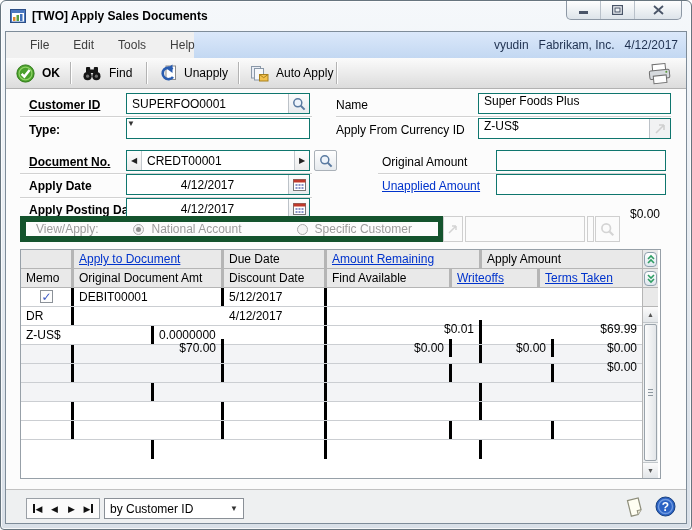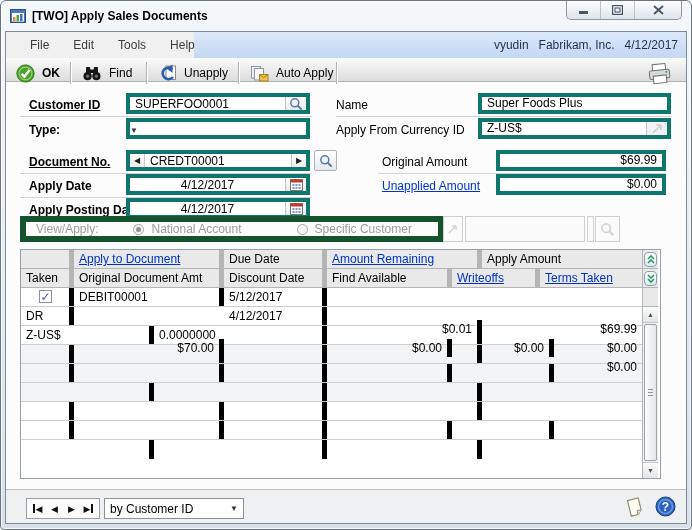--- a/index.html
+++ b/index.html
@@ -37,32 +37,32 @@
 
   
   .menubar { position: absolute; left: 0; right: 0; top: 0; height: 26px; background: #f0f0f0; }
   .menu-blue { position: absolute; left: 188px; right: 0; top: 0; height: 26px;
     background: linear-gradient(#dbe8fa, #c3d8f2); }
   .menu-items { position: absolute; left: 12px; top: 0; height: 26px; display: flex; }
   .menu-item { padding: 0 12px; line-height: 26px; color: #3d3d3d; }
   .menu-context { position: absolute; right: 8px; top: 0; line-height: 26px; color: #1f3150; display: flex; gap: 10px; }
 
   
-  .toolbar { position: absolute; left: 0; right: 0; top: 26px; height: 24px;
+  .toolbar { position: absolute; left: 0; right: 0; top: 26px; height: 31px;
     background: linear-gradient(#fbfbfb, #dcdcdc); border-bottom: 1px solid #b2b2b2; text-align: right; }
   .tbtn { position: absolute; top: 3px; height: 24px; display: flex; align-items: center; gap: 7px; padding: 0 6px; border-radius: 3px; }
   .tsep { position: absolute; top: 4px; width: 1px; height: 22px; background: #b3b3b3; box-shadow: 1px 0 0 #fff; }
   .ok-circle { width: 19px; height: 19px; }
 
   
   .flabel { position: absolute; font-weight: bold; white-space: nowrap; }
   .flabel.u { text-decoration: underline; }
   .plabel { position: absolute; white-space: nowrap; }
   .link { color: #0033cc; text-decoration: underline; cursor: pointer; }
-  .fbox { position: absolute; height: 21px; border: 4px solid #0f766e; background: #fff; display: flex; align-items: flex-end; }
+  .fbox { position: absolute; height: 21px; border: 1px solid #0f766e; background: #fff; display: flex; align-items: flex-start; }
   .fbox input { border: 0; outline: 0; background: transparent; font: inherit; height: 100%; padding: 0 5px; flex: 1; min-width: 0; }
   .fval { padding: 0 5px; flex: 1; white-space: nowrap; overflow: hidden; }
   .fval.num { text-align: right; }
   .sidebtn { width: 21px; height: 100%; border-left: 1px solid #bcc2c8;
     background: linear-gradient(#fdfdfd, #e8ebee); display: flex; align-items: center; justify-content: center; }
   .arrbtn { width: 15px; height: 100%; display: flex; align-items: center; justify-content: center; font-size: 8px; color: #222;
     background: linear-gradient(#fdfdfd, #ececec); }
   .arrbtn.l { border-right: 1px solid #c4c9ce; } .arrbtn.r { border-left: 1px solid #c4c9ce; }
   .lookupbtn { position: absolute; width: 23px; height: 21px; border: 1px solid #aab1b8; border-radius: 2px;
     background: linear-gradient(#ffffff, #e6eaee); display: flex; align-items: center; justify-content: center; }
@@ -77,21 +77,21 @@
   .radio.checked::after { content: ""; position: absolute; left: 2px; top: 2px; right: 2px; bottom: 2px; background: #8f8f8f; border-radius: 50%; }
   .disbox { position: absolute; border: 1px solid #cfcfcf; background: #fbfbfb; }
 
   
   .grid { position: absolute; left: 14px; top: 217px; width: 641px; height: 230px;
     border: 1px solid #97a0a8; background: #fff; display: flex; }
   .gbody { width: 621px; }
   .gr { display: flex; height: 19px; border-bottom: 1px solid #cbced2; background: #fff; }
   .gr.gh { background: #e9e9e9; border-bottom-color: #b5b5b5; }
   .gr.altrow { background: #f3f4f6; }
-  .gc { border-right: 5px solid #000000; padding: 0 5px; line-height: 18px; white-space: nowrap; overflow: hidden; height: 100%; }
+  .gc { border-right: 3px solid #000000; padding: 0 5px; line-height: 18px; white-space: nowrap; overflow: hidden; height: 100%; }
   .gh .gc { border-right-color: #b5b5b5; }
   .gc:last-child { border-right: none; }
   .num { text-align: right; margin-top: 32px; }
   .wa0{width:53px}.wa1{width:150px}.wa2{width:103px}.wa3{width:155px}.wa4{width:160px}
   .wb3{width:125px}.wb4{width:102px}.wb5{width:88px}
   .wc0{width:133px}.wc1{width:173px}.wc2{width:155px}.wc3{width:160px}
   .cb { width: 13px; height: 13px; border: 1px solid #8b9198; background: #fdfdfd; margin: 2px auto 0; position: relative; }
   .cb.checked::after { content: "\2713"; position: absolute; left: 1px; top: -3px; color: #3a57c4; font-weight: bold; font-size: 12px; }
 
   .gscroll { width: 16px; border-left: 1px solid #b5b5b5; display: flex; flex-direction: column; background: #eef0f1; }
@@ -339,21 +339,21 @@
 
         <div class="gr gh">
           <div class="gc wa0"></div>
           <div class="gc wa1"><span class="link">Apply to Document</span></div>
           <div class="gc wa2">Due Date</div>
           <div class="gc wa3"><span class="link">Amount Remaining</span></div>
           <div class="gc wa4">Apply Amount</div>
         </div>
 
         <div class="gr gh">
-          <div class="gc wa0">Taken</div>
+          <div class="gc wa0">Memo</div>
           <div class="gc wa1">Original Document Amt</div>
           <div class="gc wa2">Discount Date</div>
           <div class="gc wb3">Find Available</div>
           <div class="gc wb5"><span class="link">Writeoffs</span></div>
           <div class="gc wb4"><span class="link">Terms Taken</span></div>
         </div>
 
 
         <div class="gr">
           <div class="gc wa0">

